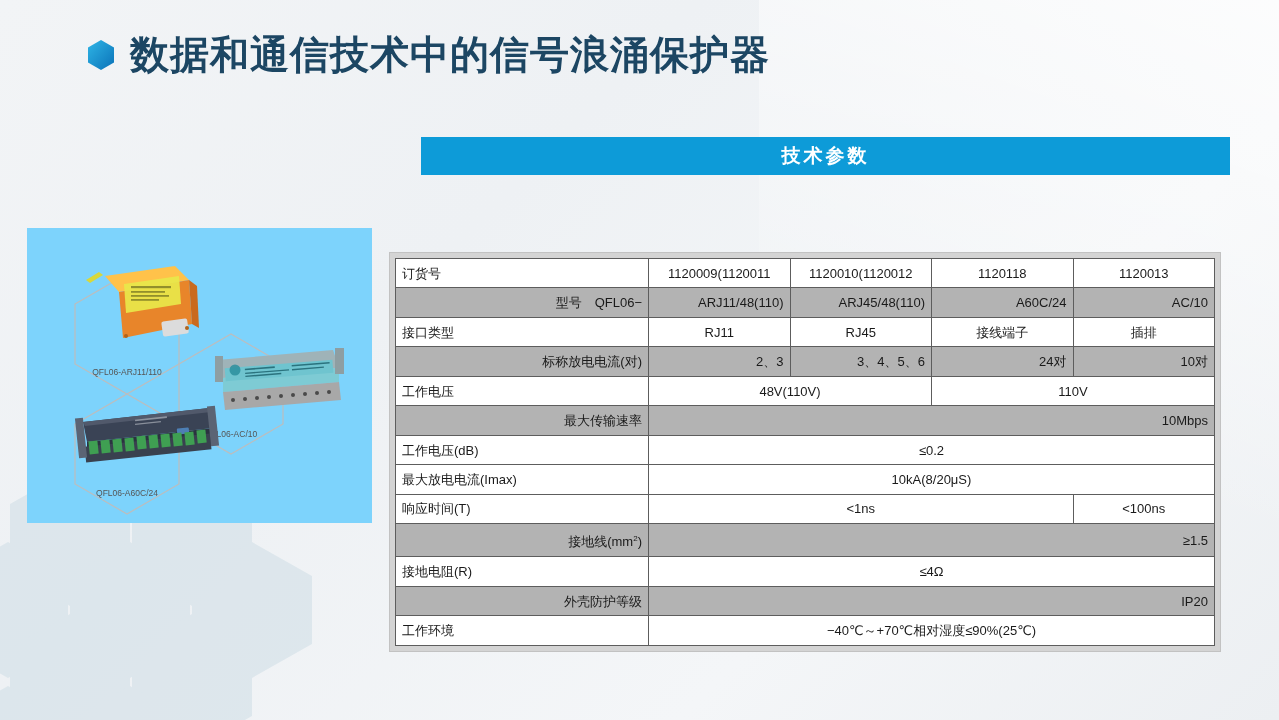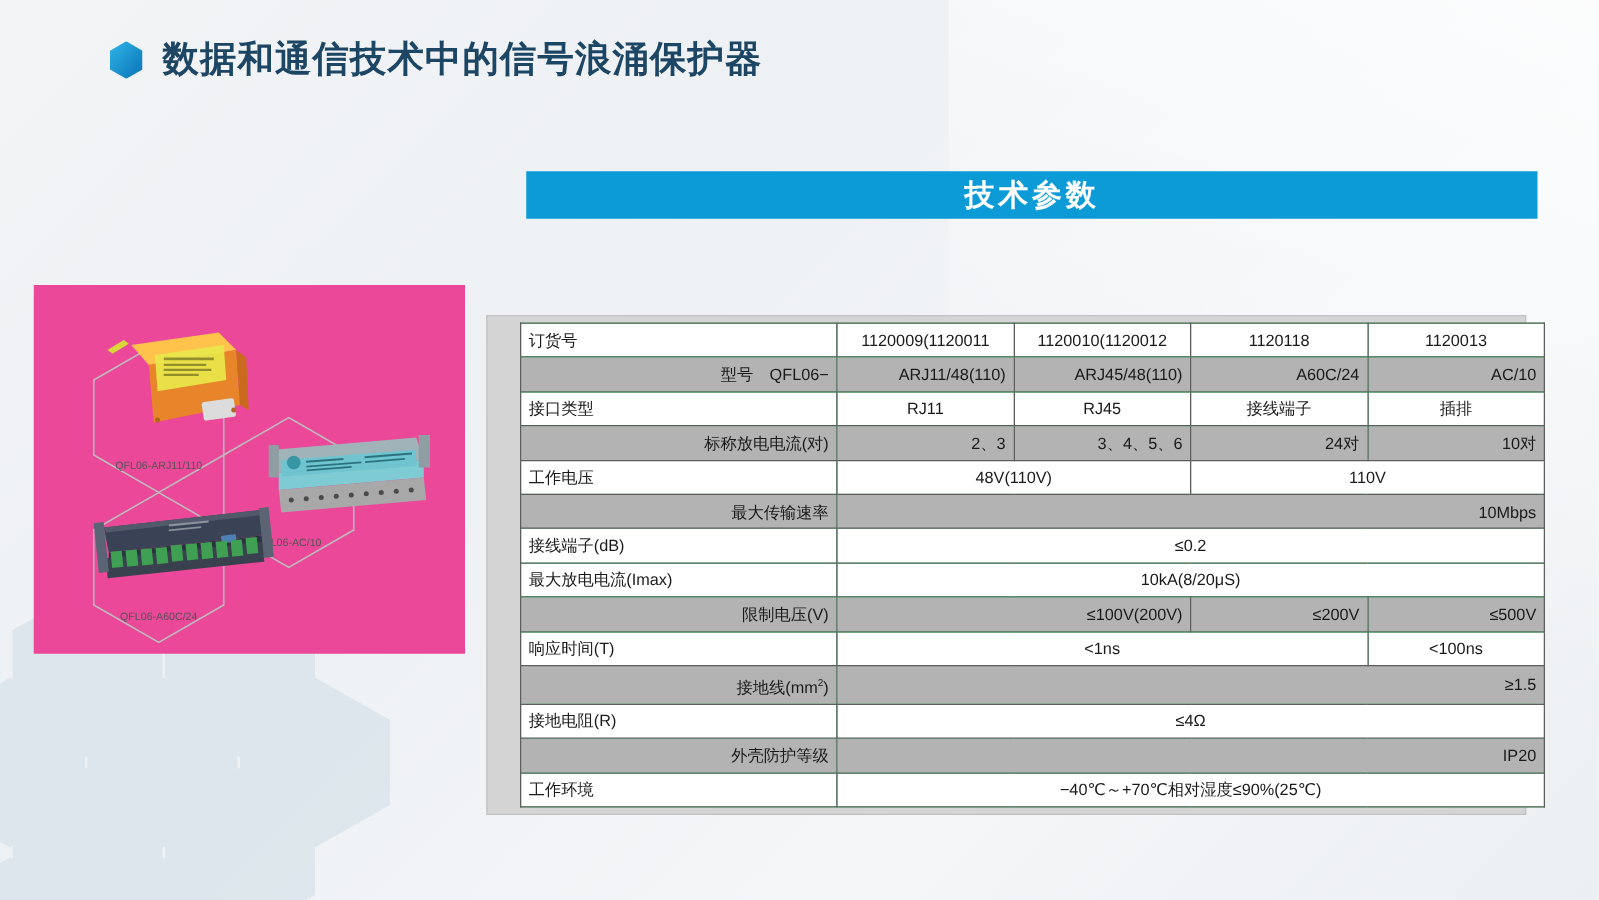--- a/index.html
+++ b/index.html
@@ -18,50 +18,49 @@
     background:linear-gradient(200deg,rgba(255,255,255,.75),rgba(255,255,255,0) 60%);
     pointer-events:none;
   }
 
   
   #title-bar{
     position:absolute;left:88px;top:28px;display:flex;align-items:center;gap:16px;
   }
   #hex-bullet{width:26px;height:30px;flex:none;display:block;}
   #page-title{
-    font-size:29px;font-weight:bold;color:#1c4663;letter-spacing:1px;
+    font-size:39px;font-weight:bold;color:#1c4663;letter-spacing:1px;
     white-space:nowrap;
   }
 
   
   #banner{
     position:absolute;left:421px;top:137px;width:809px;height:38px;
     background:#0d9bd8;display:flex;align-items:center;justify-content:center;
   }
   #banner-text{
-    color:#ffffff;font-size:24px;font-weight:bold;letter-spacing:3px;
+    color:#ffffff;font-size:19px;font-weight:bold;letter-spacing:3px;
   }
 
   
   #product-panel{
     position:absolute;left:27px;top:228px;width:345px;height:295px;
-    background:#ec4899;
+    background:#7dd3fc;
   }
   #product-svg{display:block;width:345px;height:295px;}
 
   
   #spec-table-frame{
     position:absolute;left:389px;top:252px;width:832px;height:400px;
     background:#d4d4d4;padding:5px;box-sizing:border-box;
     border:1px solid #c2c2c2;
   }
   table#spec-table{
     width:100%;height:100%;border-collapse:collapse;table-layout:fixed;
-    background:#86efac;
-    margin-left:21px;
+    background:#84cc16;
   }
   table#spec-table td{
     border:1px solid #5d5d5d;
     font-size:13px;color:#1a1a1a;
     padding:0 6px;height:25px;line-height:25px;
     overflow:hidden;white-space:nowrap;
   }
   td.rowlabel{text-align:left;width:253px;}
   td.val{text-align:center;}
   tr.shade td{background:#b3b3b3;text-align:right;}
@@ -234,32 +233,26 @@
         <tr class="plain">
           <td class="rowlabel">工作电压</td>
           <td class="val" colspan="2">48V(110V)</td>
           <td class="val" colspan="2">110V</td>
         </tr>
         <tr class="shade">
           <td class="rowlabel">最大传输速率</td>
           <td class="val" colspan="4">10Mbps</td>
         </tr>
         <tr class="plain">
-          <td class="rowlabel">接线端子(dB)</td>
+          <td class="rowlabel">工作电压(dB)</td>
           <td class="val" colspan="4">≤0.2</td>
         </tr>
         <tr class="plain">
           <td class="rowlabel">最大放电电流(Imax)</td>
           <td class="val" colspan="4">10kA(8/20μS)</td>
-        </tr>
-        <tr class="shade">
-          <td class="rowlabel">限制电压(V)</td>
-          <td class="val" colspan="2">≤100V(200V)</td>
-          <td class="val">≤200V</td>
-          <td class="val">≤500V</td>
         </tr>
         <tr class="plain">
           <td class="rowlabel">响应时间(T)</td>
           <td class="val" colspan="3">&lt;1ns</td>
           <td class="val">&lt;100ns</td>
         </tr>
         <tr class="shade">
           <td class="rowlabel">接地线(mm<sup>2</sup>)</td>
           <td class="val" colspan="4">≥1.5</td>
         </tr>

